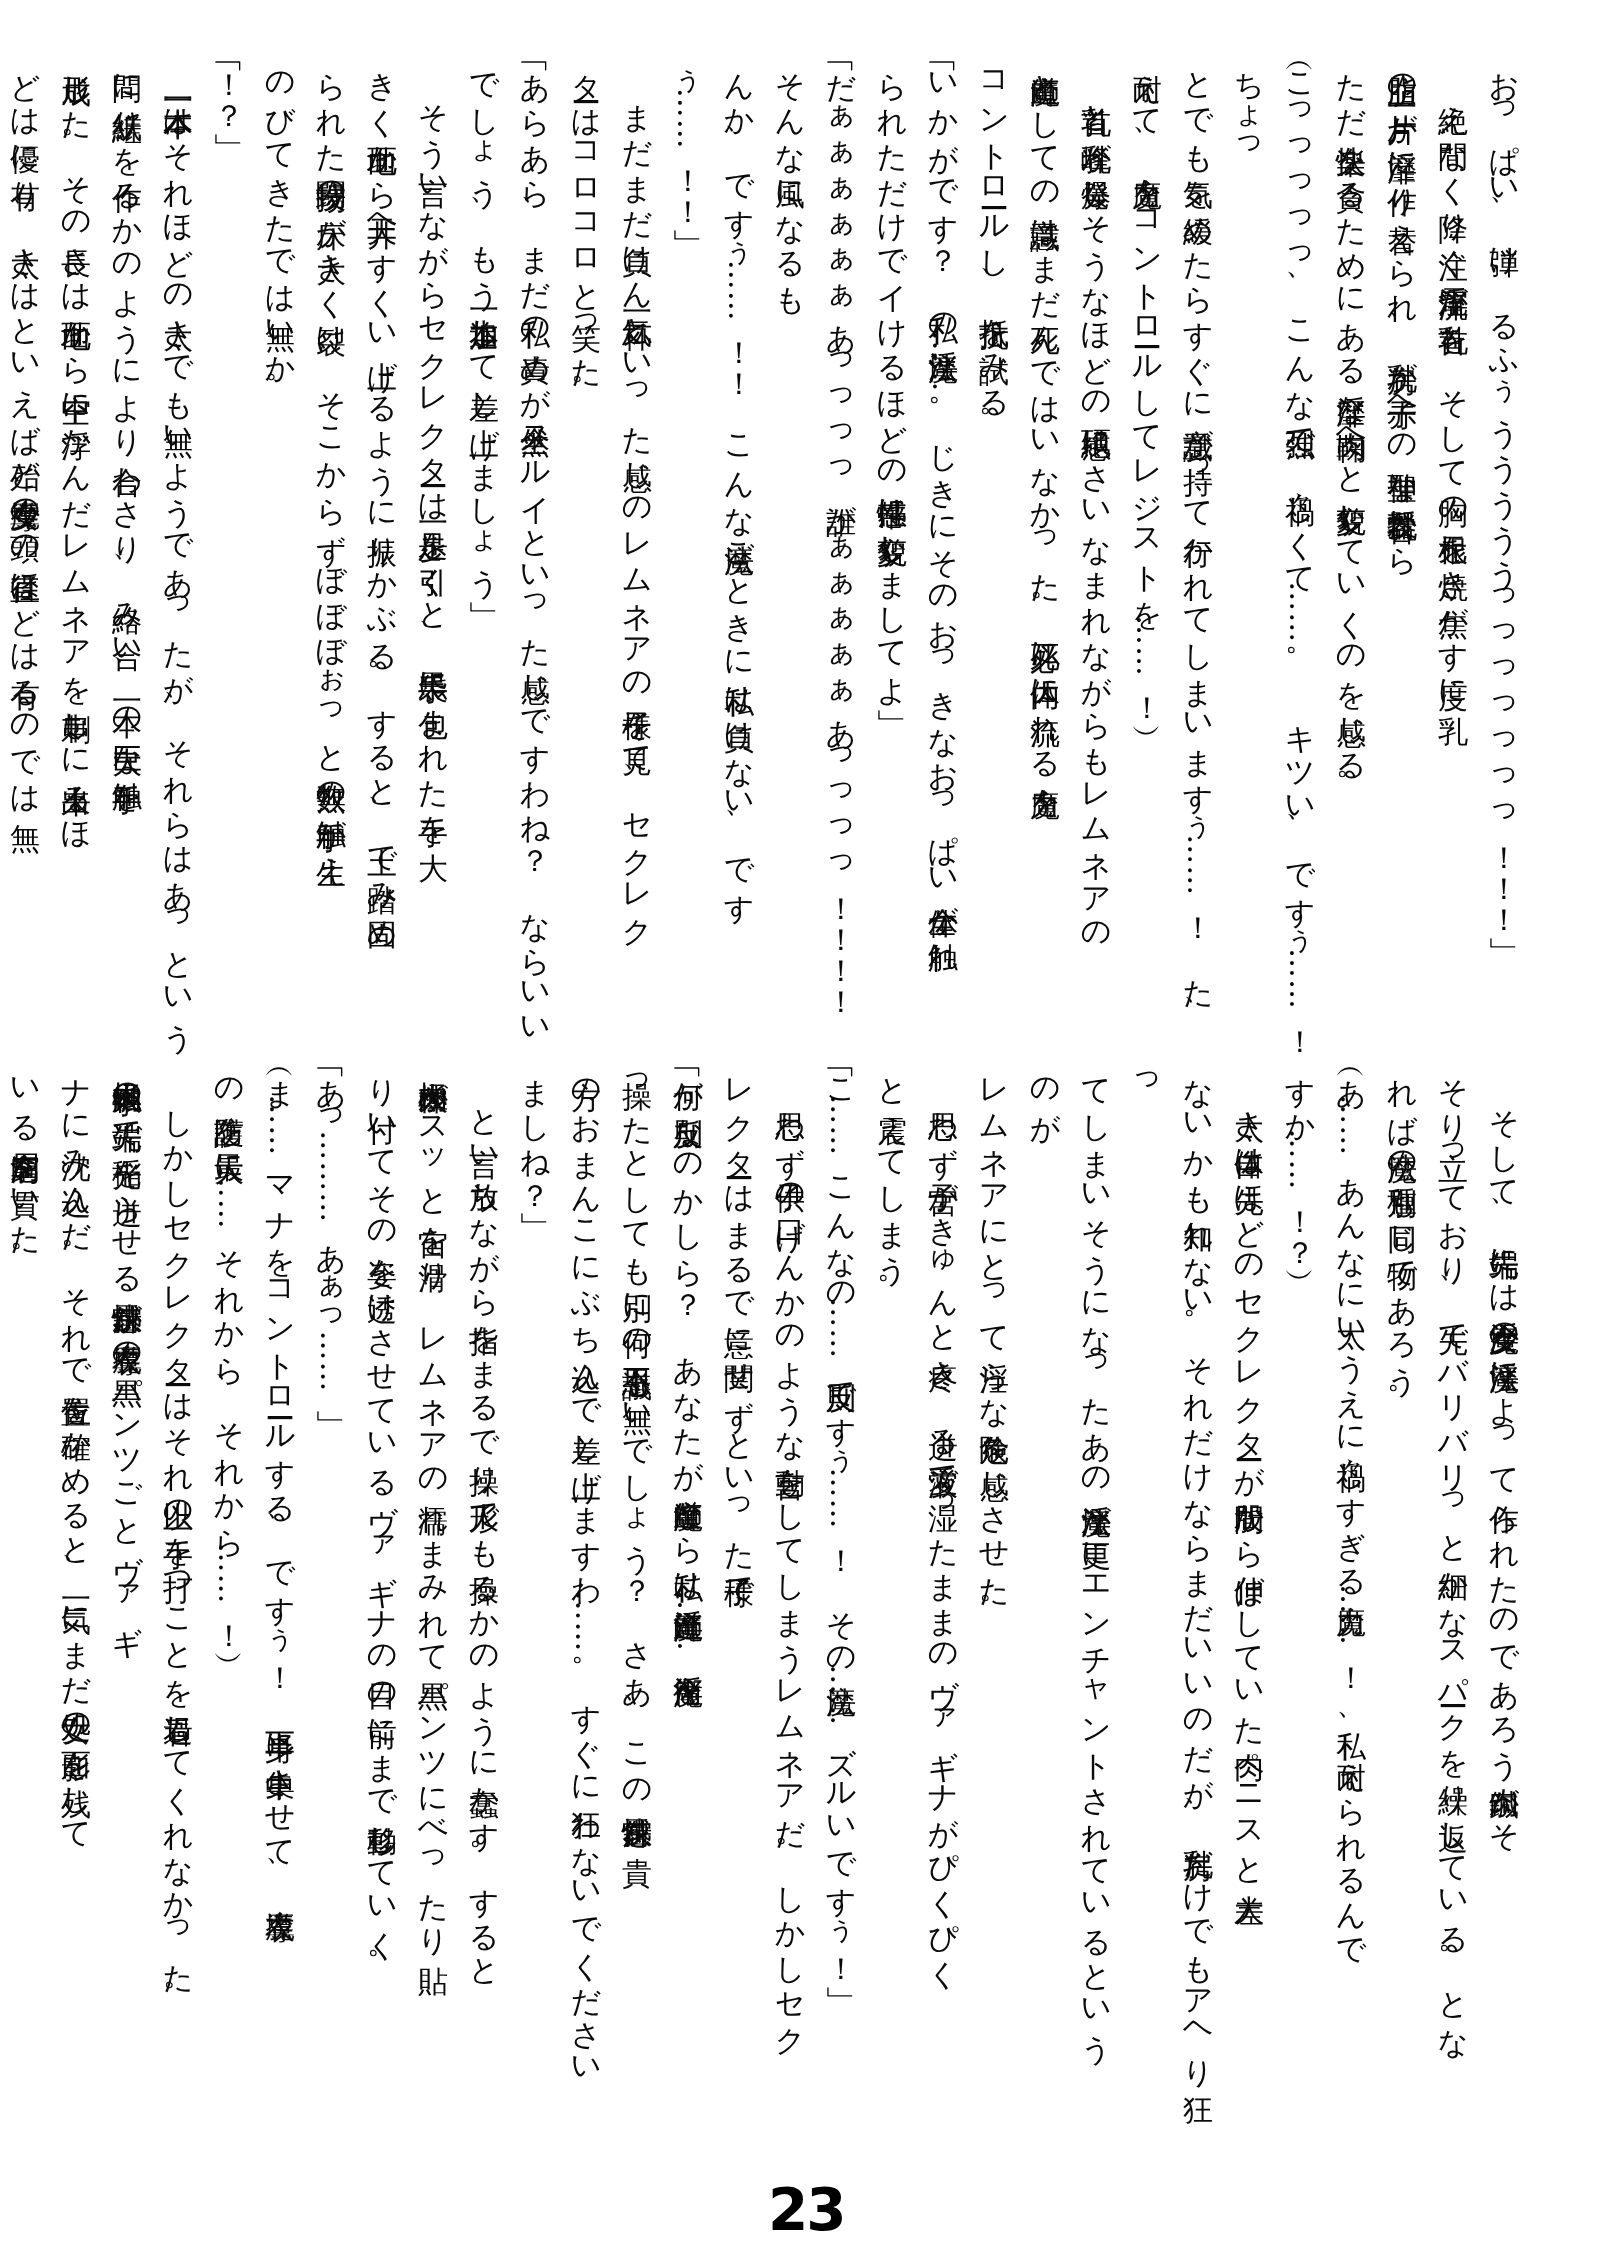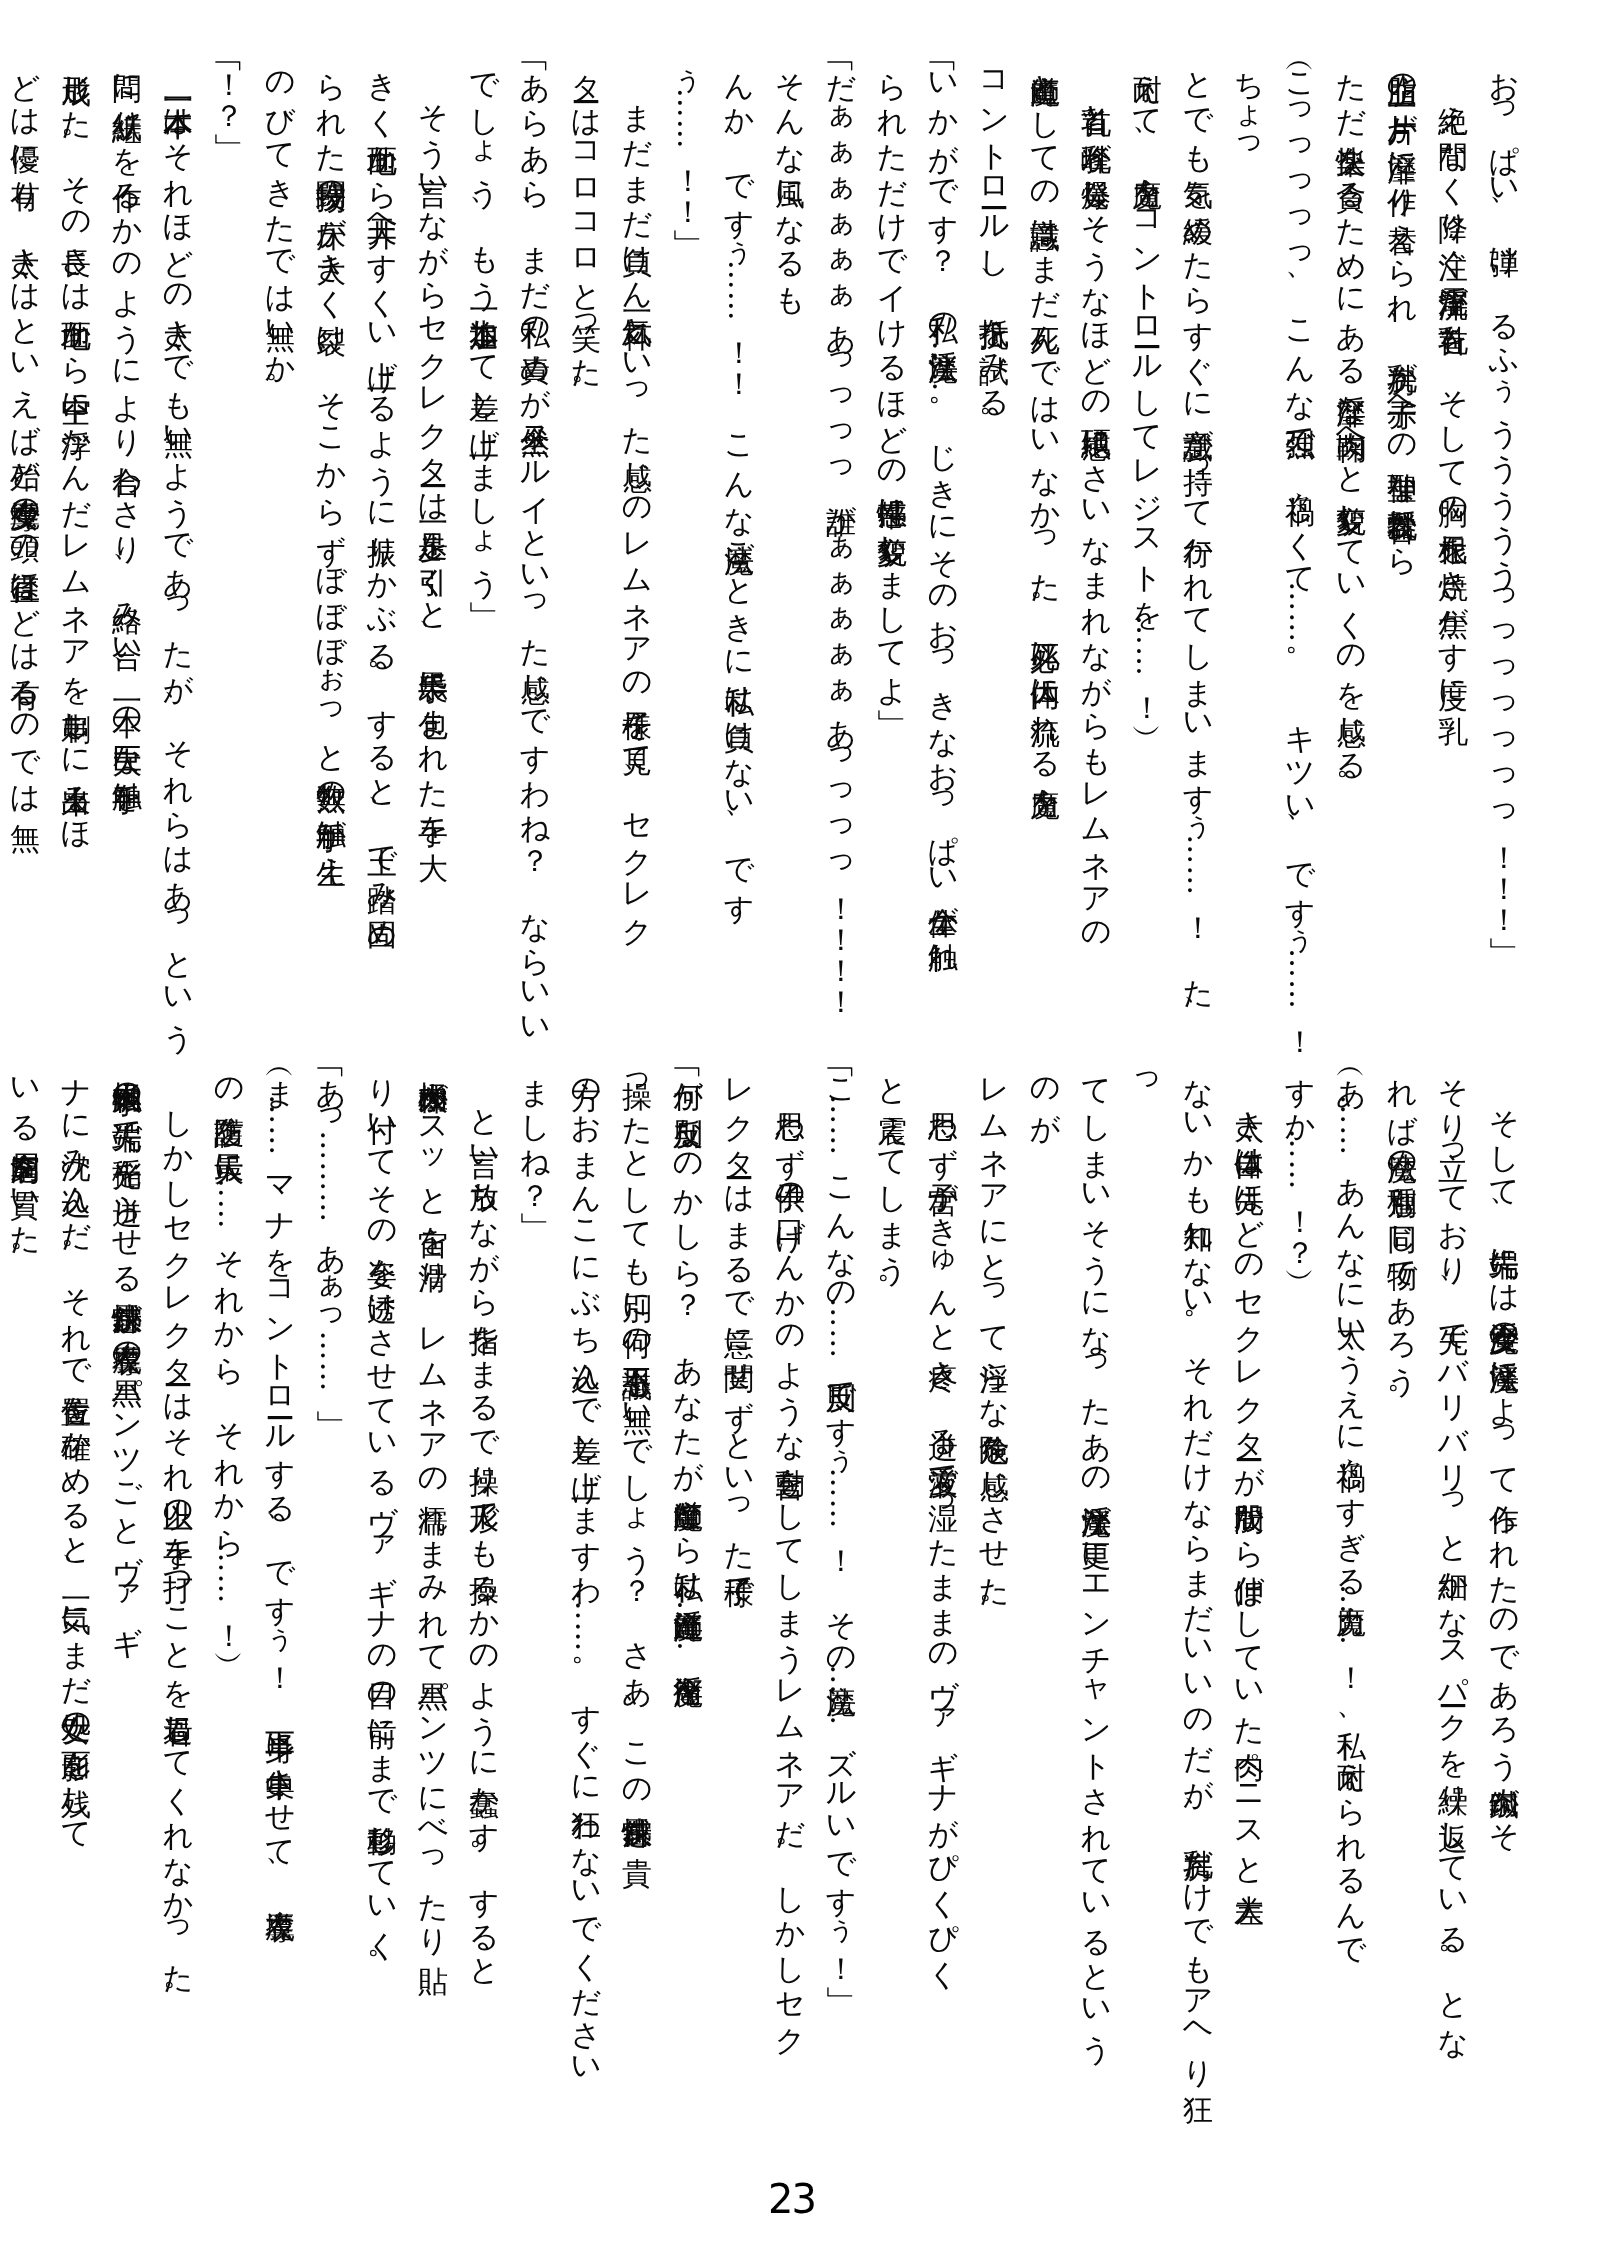--- a/index.html
+++ b/index.html
@@ -36,22 +36,22 @@
     top: 1058px;
     right: 70px;
     height: 1025px;
     width: 1440px;
   }
   #page-number {
     position: absolute;
     left: 768px;
     top: 2176px;
     font-family: "DejaVu Sans", "Liberation Sans", sans-serif;
-    font-weight: 400;
-    font-size: 40px;
+    font-weight: 700;
+    font-size: 58px;
     letter-spacing: -2px;
     color: #000000;
   }
 </style>
 </head>
 <body>
 
 <div id="page">
 
   <div id="top-block" class="vtext">おっぱい、弾け、るふぅうううううっっっっっっっ！！！」

